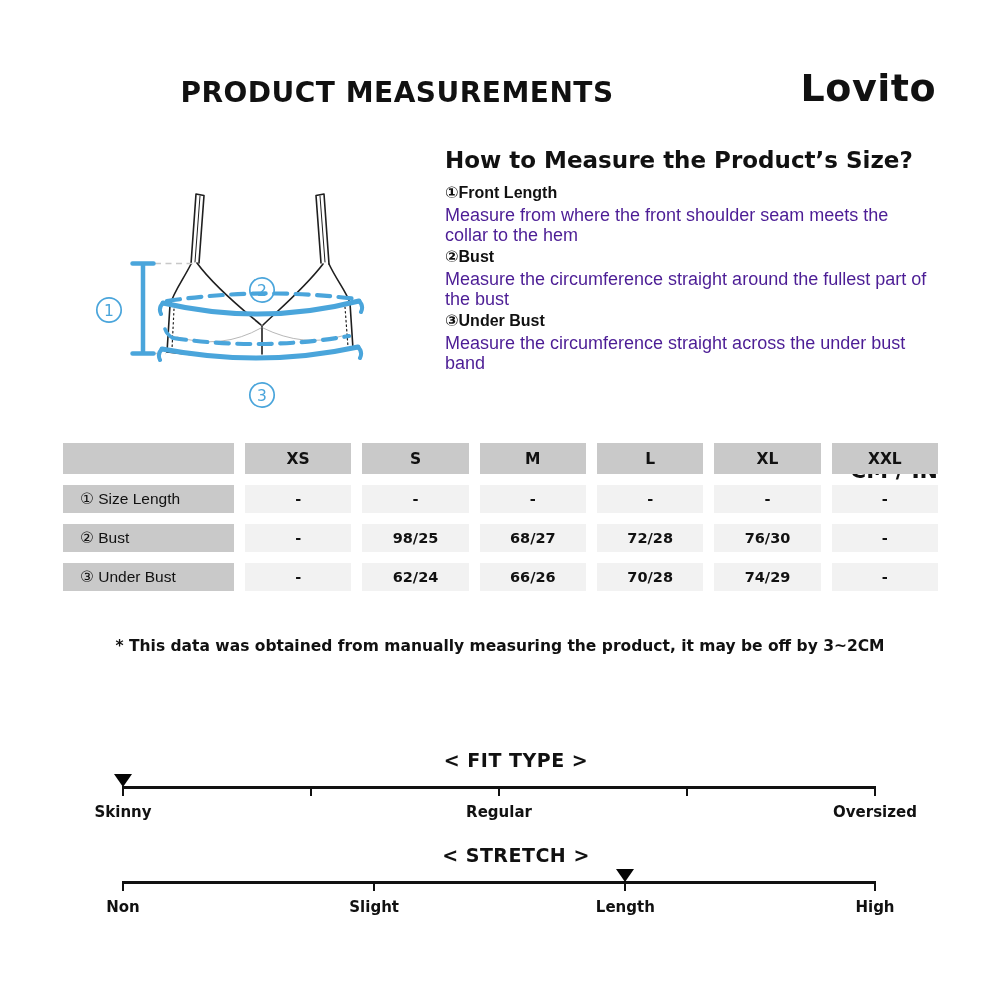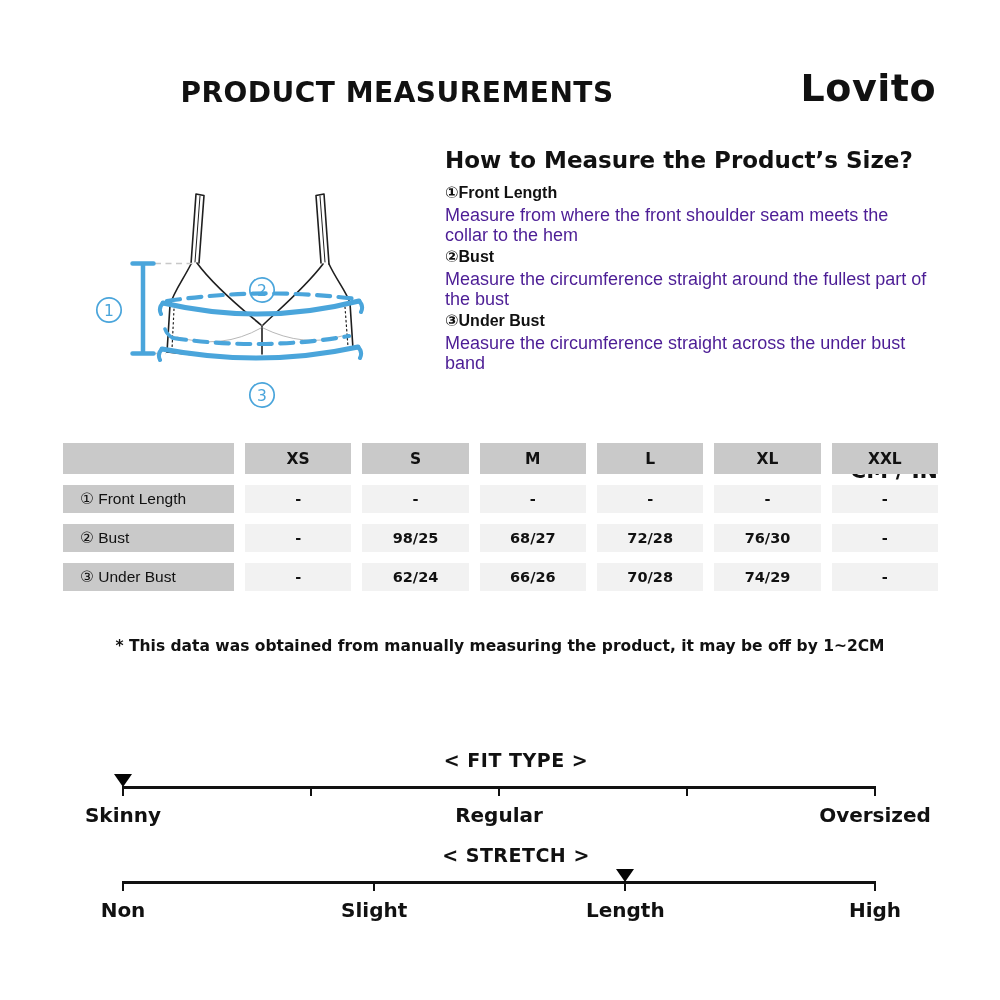--- a/index.html
+++ b/index.html
@@ -35,21 +35,21 @@
 
   
   .scale-title{position:absolute;left:16px;width:1000px;text-align:center;
                font-family:"DejaVu Sans",sans-serif;font-weight:bold;font-size:19px;letter-spacing:.5px;}
   .scale-line{position:absolute;left:123px;width:752px;height:2.5px;background:#111;}
   .tick{position:absolute;top:0;width:2.2px;height:10px;background:#111;}
   .marker{position:absolute;top:-12.5px;width:0;height:0;transform:translateX(-50%);
           border-left:9px solid transparent;border-right:9px solid transparent;border-top:13px solid #050505;}
   .scale-labels{position:absolute;left:123px;width:752px;height:20px;}
   .scale-labels span{position:absolute;transform:translateX(-50%);white-space:nowrap;
-                     font-family:"DejaVu Sans",sans-serif;font-weight:bold;font-size:20px;}
+                     font-family:"DejaVu Sans",sans-serif;font-weight:bold;font-size:15px;}
 
   svg text{font-family:"DejaVu Sans",sans-serif;}
 </style>
 </head>
 <body>
 
 <div id="page">
 
   <div class="title">PRODUCT MEASUREMENTS</div>
   <div class="brand">Lovito</div>
@@ -116,21 +116,21 @@
   <div class="units">CM / IN</div>
 
   <div class="sizetable" id="sizetable">
       <div class="cell head"></div>
       <div class="cell head">XS</div>
       <div class="cell head">S</div>
       <div class="cell head">M</div>
       <div class="cell head">L</div>
       <div class="cell head">XL</div>
       <div class="cell head">XXL</div>
-      <div class="cell rowlabel">① Front Length</div>
+      <div class="cell rowlabel">① Size Length</div>
       <div class="cell val">-</div>
       <div class="cell val">-</div>
       <div class="cell val">-</div>
       <div class="cell val">-</div>
       <div class="cell val">-</div>
       <div class="cell val">-</div>
       <div class="cell rowlabel">② Bust</div>
       <div class="cell val">-</div>
       <div class="cell val">98/25</div>
       <div class="cell val">68/27</div>
@@ -139,21 +139,21 @@
       <div class="cell val">-</div>
       <div class="cell rowlabel">③ Under Bust</div>
       <div class="cell val">-</div>
       <div class="cell val">62/24</div>
       <div class="cell val">66/26</div>
       <div class="cell val">70/28</div>
       <div class="cell val">74/29</div>
       <div class="cell val">-</div>
     </div>
 
-  <div class="footnote">* This data was obtained from manually measuring the product, it may be off by 1~2CM</div>
+  <div class="footnote">* This data was obtained from manually measuring the product, it may be off by 3~2CM</div>
 
   <div class="scale-title" style="top:749px">&lt; FIT TYPE &gt;</div>
   <div class="scale-line" style="top:786px">
       <div class="tick" style="left: calc(0% - 1.1px);"></div>
       <div class="tick" style="left: calc(25% - 1.1px);"></div>
       <div class="tick" style="left: calc(50% - 1.1px);"></div>
       <div class="tick" style="left: calc(75% - 1.1px);"></div>
       <div class="tick" style="left: calc(100% - 1.1px);"></div>
       <div class="marker" style="left: 0%;"></div>
     </div>

